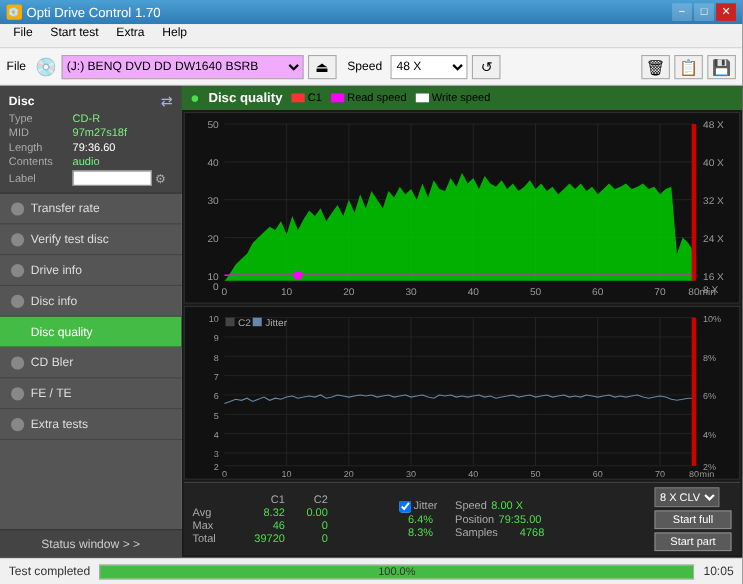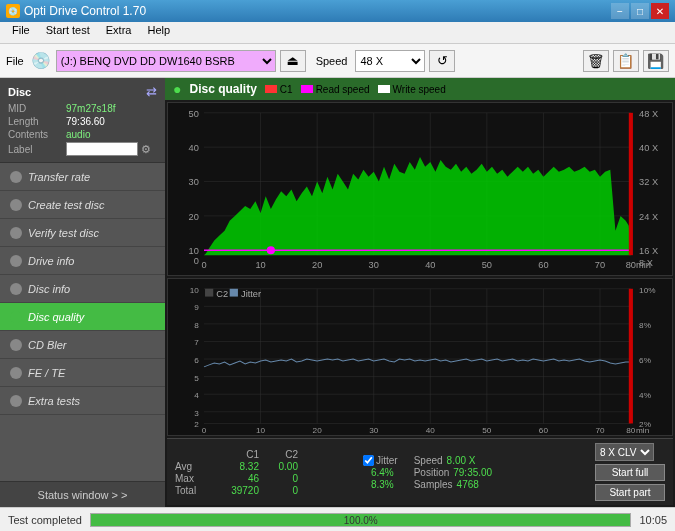--- a/index.html
+++ b/index.html
@@ -110,21 +110,20 @@
       margin-top: 2px;
     }
     .label-text { color: #aaa; font-size: 10px; width: 58px; }
     .label-input { width: 72px; height: 14px; background: white; border: 1px solid #888; font-size: 9px; }
     .label-settings-btn { margin-left: 3px; color: #aaa; cursor: pointer; font-size: 11px; }
 
     .sidebar-menu {
       flex: 1;
       display: flex;
       flex-direction: column;
-      font-style: italic;
     }
     .sidebar-item {
       height: 28px;
       display: flex;
       align-items: center;
       padding: 0 10px;
       cursor: pointer;
       color: #ddd;
       font-size: 11px;
       gap: 6px;
@@ -253,20 +252,24 @@
 
 <div class="main-content">
 
   <div class="sidebar">
     <div class="sidebar-disc-section">
       <div class="sidebar-disc-header">
         <span class="sidebar-disc-title">Disc</span>
         <span class="disc-refresh-btn">⇄</span>
       </div>
       <div class="disc-info-row">
+        <span class="disc-info-label">Type</span>
+        <span class="disc-info-value">CD-R</span>
+      </div>
+      <div class="disc-info-row">
         <span class="disc-info-label">MID</span>
         <span class="disc-info-value">97m27s18f</span>
       </div>
       <div class="disc-info-row">
         <span class="disc-info-label">Length</span>
         <span class="disc-info-value white">79:36.60</span>
       </div>
       <div class="disc-info-row">
         <span class="disc-info-label">Contents</span>
         <span class="disc-info-value audio">audio</span>
@@ -275,24 +278,20 @@
         <span class="label-text">Label</span>
         <input type="text" class="label-input" value="" style="">
         <span class="label-settings-btn">⚙</span>
       </div>
     </div>
 
     <div class="sidebar-menu">
       <div class="sidebar-item">
         <div class="circle-icon"></div>
         <span>Transfer rate</span>
-      </div>
-      <div class="sidebar-item">
-        <div class="circle-icon"></div>
-        <span>Create test disc</span>
       </div>
       <div class="sidebar-item">
         <div class="circle-icon"></div>
         <span>Verify test disc</span>
       </div>
       <div class="sidebar-item">
         <div class="circle-icon"></div>
         <span>Drive info</span>
       </div>
       <div class="sidebar-item">
@@ -495,21 +494,21 @@
           <div style="display:flex; gap:4px; font-size:10px;">
             <span style="color:#aaa;">Speed</span>
             <span style="color:#4ddd4d;">8.00 X</span>
           </div>
           <div style="display:flex; gap:4px; font-size:10px;">
             <span style="color:#aaa;">Position</span>
             <span style="color:#4ddd4d;">79:35.00</span>
           </div>
           <div style="display:flex; gap:4px; font-size:10px;">
             <span style="color:#aaa;">Samples</span>
-            <span style="color:#4ddd4d;">4768</span>
+            <span style="color:#4ddd4d;margin-left:16px;">4768</span>
           </div>
         </div>
 
         <div style="display:flex; flex-direction:column; gap:3px; margin-left:auto;">
           <div style="display:flex; gap:4px; align-items:center;">
             <select class="clv-select">
               <option>8 X CLV</option>
             </select>
           </div>
           <button class="start-btn">Start full</button>

